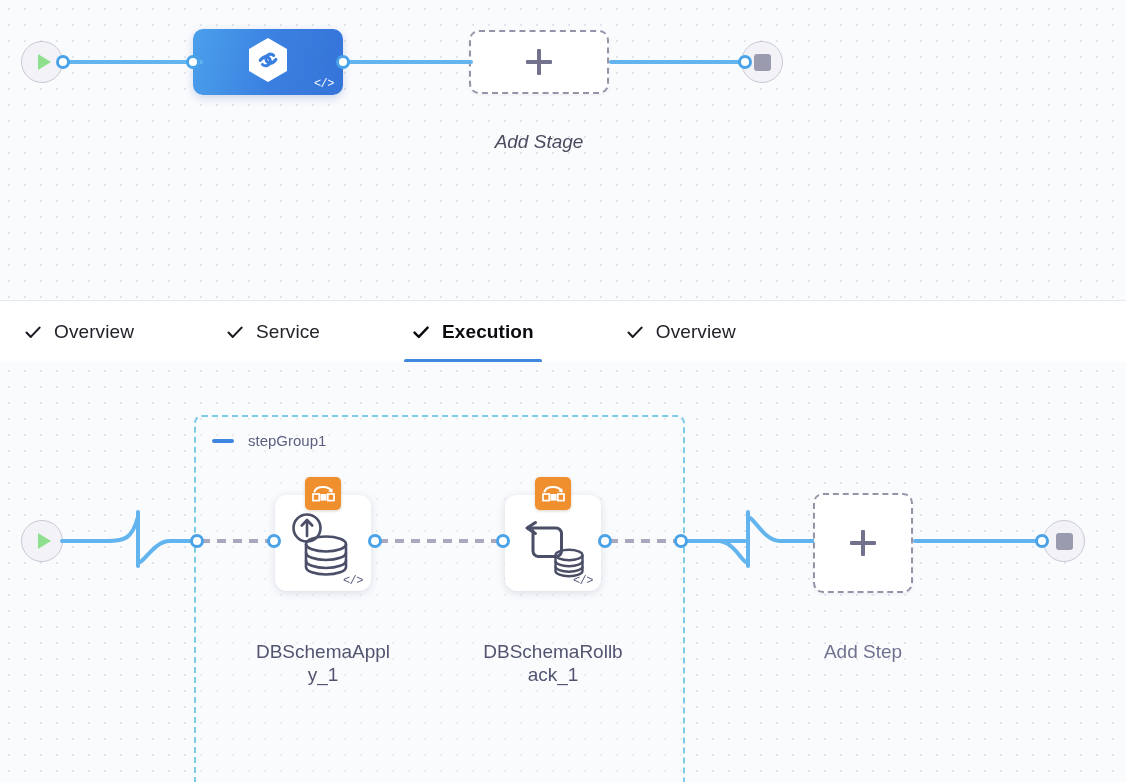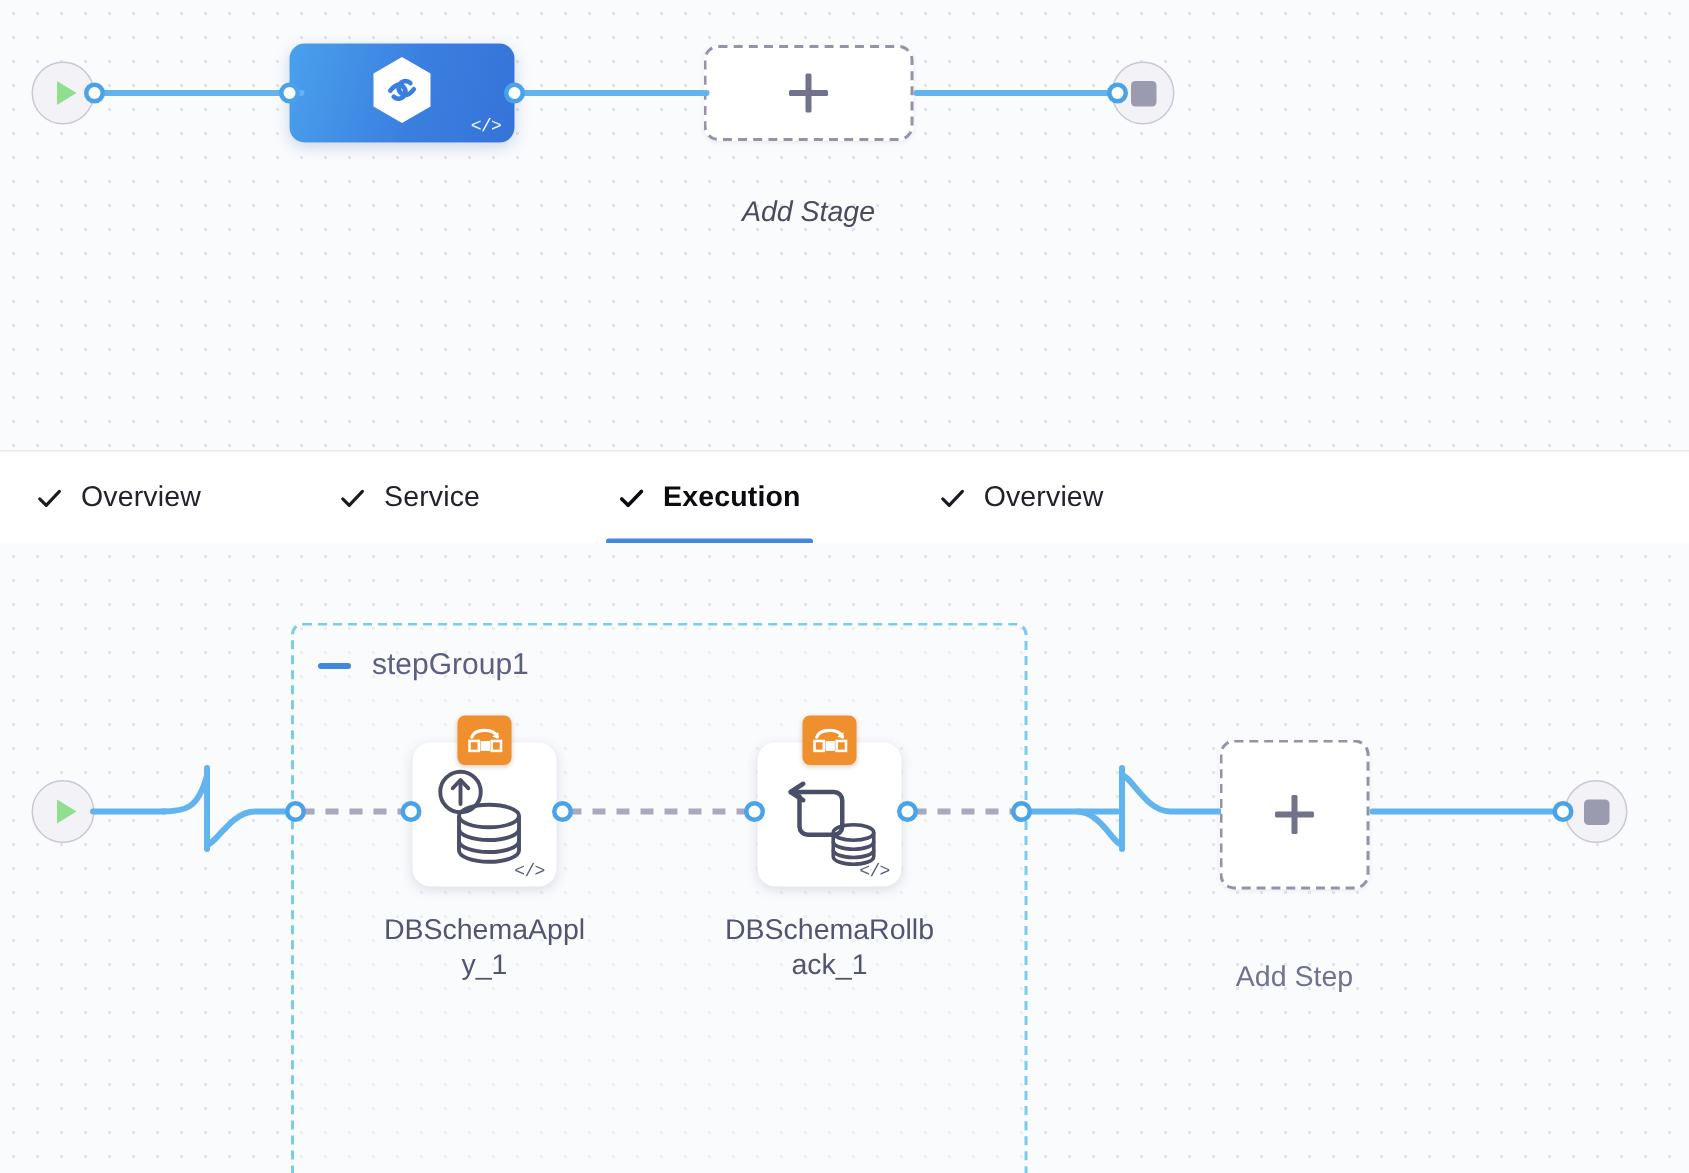--- a/index.html
+++ b/index.html
@@ -161,41 +161,41 @@
 
   .nodelabel {
     position: absolute;
     text-align: center;
     font-size: 19px;
     color: #4b4b60;
     line-height: 1.2;
     user-select: none;
   }
   .nodelabel.muted { color: #6f7390; margin-top: 34px; }
-  .nodelabel.steplabel { font-size: 19px; color: #525570; }
+  .nodelabel.steplabel { font-size: 19px; color: #525570; margin-top: 31px; }
 
   
   .stepgroup {
     position: absolute;
     border: 2px dashed #7ecbe8;
     border-radius: 8px;
     background: rgba(250,251,253,.35);
     box-sizing: border-box;
   }
   .sg-header {
     position: absolute;
     display: flex; align-items: center; gap: 14px;
     cursor: pointer;
   }
   .sg-minus {
     width: 22px; height: 4px; border-radius: 2px;
     background: #4186e0; flex: none;
   }
   .sg-title {
-    font-size: 20px; color: #5b6080; text-align: center;
+    font-size: 15px; color: #5b6080; text-align: center;
   }
 
   
   .stepnode {
     position: absolute;
     width: 96px; height: 96px;
     border-radius: 12px;
     background: #ffffff;
     box-shadow: 0 2px 8px rgba(60,70,110,.16);
     cursor: pointer;

